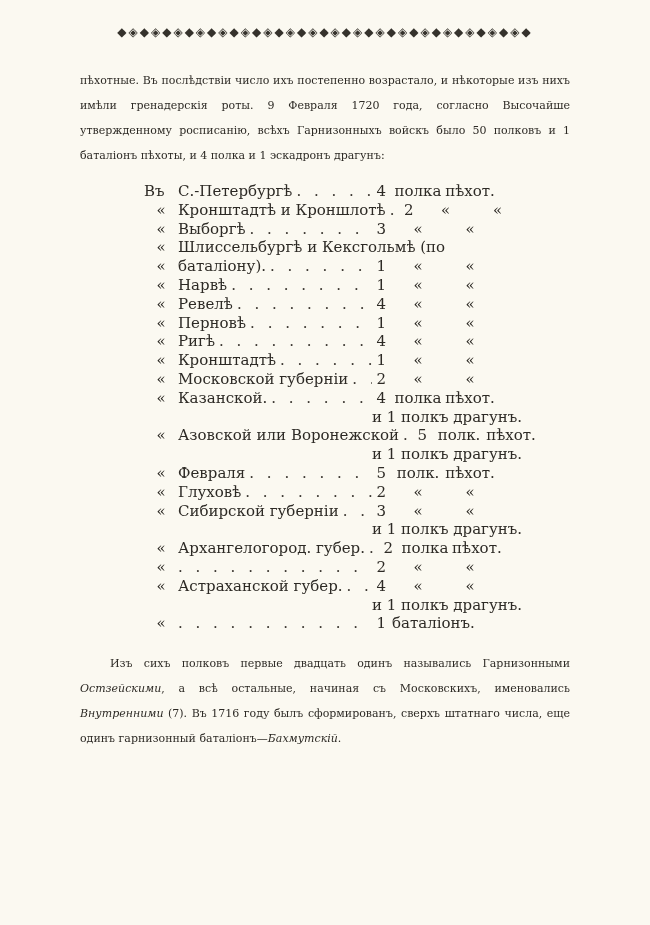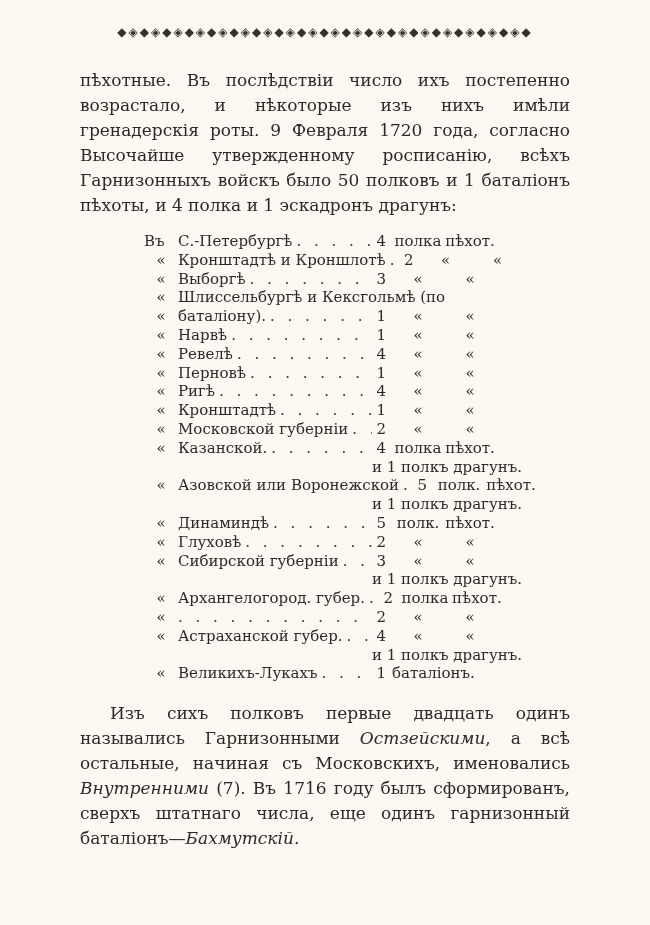--- a/index.html
+++ b/index.html
@@ -25,21 +25,21 @@
     font-size: 12px;
     line-height: 16px;
     letter-spacing: 2px;
     color: #35322c;
     white-space: nowrap;
     overflow: hidden;
   }
   .body-text { margin-top: 28px; }
   .para {
     margin: 0;
-    font-size: 17px;
+    font-size: 11px;
     line-height: 25px;
     text-align: justify;
   }
   .para.indent { text-indent: 30px; }
   .it { font-style: italic; }
 
   .glist {
     margin: 14px 0 0 64px;
     width: 352px;
     font-size: 15px;
@@ -174,21 +174,21 @@
         <span class="pfx">«</span>
         <span class="place">Азовской или Воронежской</span>
         <span class="leader"></span>
         <span class="num">5</span>
         <span class="u">полк.</span>
         <span class="u">пѣхот.</span>
       </div>
       <div class="row cont"><span>и 1 полкъ драгунъ.</span></div>
       <div class="row entry q">
         <span class="pfx">«</span>
-        <span class="place">Динаминдѣ</span>
+        <span class="place">Февраля</span>
         <span class="leader"></span>
         <span class="num">5</span>
         <span class="u">полк.</span>
         <span class="u">пѣхот.</span>
       </div>
       <div class="row entry q">
         <span class="pfx">«</span>
         <span class="place">Глуховѣ</span>
         <span class="leader"></span>
         <span class="num">2</span>
@@ -223,21 +223,20 @@
         <span class="pfx">«</span>
         <span class="place">Астраханской губер.</span>
         <span class="leader"></span>
         <span class="num">4</span>
         <span class="u">«</span>
         <span class="u">«</span>
       </div>
       <div class="row cont"><span>и 1 полкъ драгунъ.</span></div>
       <div class="row entry q">
         <span class="pfx">«</span>
-        <span class="place">Великихъ-Лукахъ</span>
         <span class="leader"></span>
         <span class="num">1</span>
         <span class="uw">баталіонъ.</span>
       </div>
     </div>
 
   <div class="after-list" id="para-bottom">
       <p class="para indent"><span>Изъ сихъ полковъ первые двадцать одинъ назывались Гарнизонными </span><span class="it">Остзейскими</span><span>, а всѣ остальные, начиная съ Московскихъ, именовались </span><span class="it">Внутренними</span><span> (7). Въ 1716 году былъ сформированъ, сверхъ штатнаго числа, еще одинъ гарнизонный баталіонъ—</span><span class="it">Бахмутскій</span><span>.</span></p>
     </div>
 

